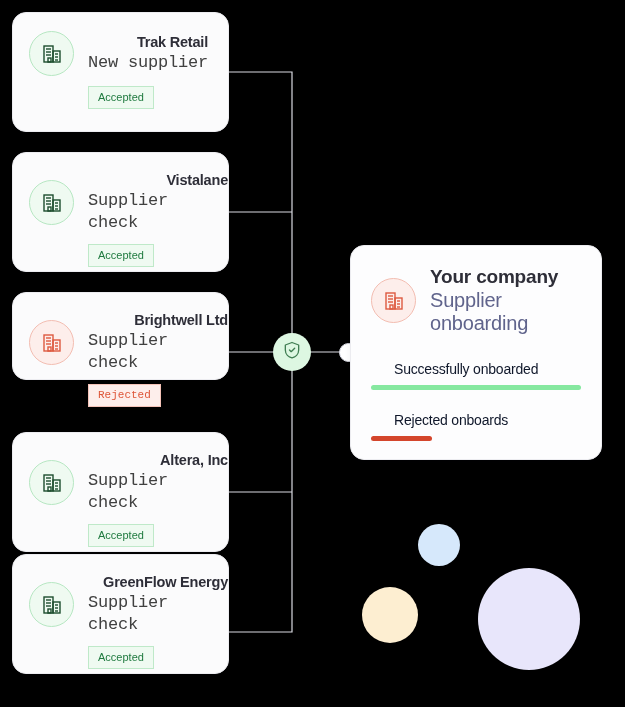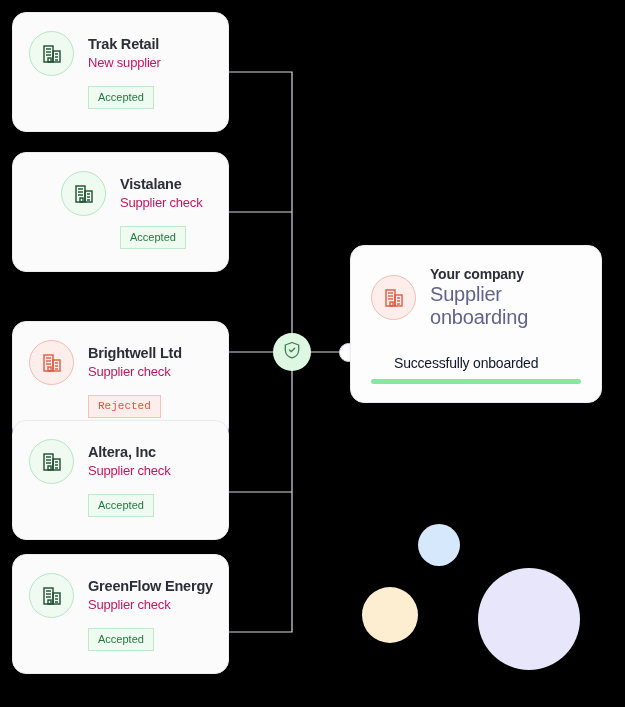--- a/index.html
+++ b/index.html
@@ -69,27 +69,29 @@
     background: #fdeeeb;
     border: 1px solid #f3bdb1;
   }
   .card-text { margin-left: 14px; }
   .card-title {
     font-size: 14.5px;
     font-weight: bold;
     color: #2e2e38;
     letter-spacing: -0.2px;
     line-height: 1.25;
+    text-align: right;
   }
   .card-sub {
-    font-size: 13px;
-    color: #be185d;
+    font-size: 17px;
+    color: #404040;
     letter-spacing: -0.2px;
     line-height: 1.3;
     margin-top: 1px;
+    font-family: Liberation Mono, monospace;
   }
   .badge {
     display: inline-block;
     margin: 10px 0 0 75px;
     padding: 4px 9px 5px;
     font-size: 11px;
     border-radius: 0;
     box-sizing: border-box;
   }
   .badge.accepted {
@@ -137,21 +139,21 @@
     box-shadow: 0 2px 6px rgba(20,20,40,0.07);
     box-sizing: border-box;
     padding-bottom: 18px;
   }
   .panel-head {
     display: flex;
     align-items: center;
     padding: 20px 0 0 20px;
   }
   .panel-title {
-    font-size: 14px;
+    font-size: 19px;
     font-weight: bold;
     color: #2e2e38;
     letter-spacing: -0.2px;
   }
   .panel-sub {
     font-size: 20px;
     color: #60648c;
     letter-spacing: -0.2px;
     margin-top: 1px;
   }
@@ -211,21 +213,21 @@
         </svg>
       </div>
       <div class="card-text">
         <div class="card-title">Trak Retail</div>
         <div class="card-sub">New supplier</div>
       </div>
     </div>
     <div class="badge accepted">Accepted</div>
   </div>
 
-  <div class="card" style="top:152px;height:120px;padding-left:32px;">
+  <div class="card" style="top:152px;height:120px;">
     <div class="card-row">
       <div class="avatar green">
         <svg width="24" height="24" viewBox="0 0 24 24" fill="none" stroke="#1d4d2e" stroke-width="1.4">
           <rect x="4" y="4" width="9" height="16"></rect>
             <rect x="13" y="9" width="7" height="11"></rect>
           <line x1="6" y1="7" x2="11" y2="7"></line>
             <line x1="6" y1="10" x2="11" y2="10"></line>
             <line x1="6" y1="13" x2="11" y2="13"></line>
           <line x1="15" y1="12" x2="18" y2="12"></line>
             <line x1="15" y1="15" x2="18" y2="15"></line>
@@ -234,21 +236,21 @@
         </svg>
       </div>
       <div class="card-text">
         <div class="card-title">Vistalane</div>
         <div class="card-sub">Supplier check</div>
       </div>
     </div>
     <div class="badge accepted">Accepted</div>
   </div>
 
-  <div class="card" style="top:292px;height:120px;margin-top:29px;">
+  <div class="card" style="top:292px;height:88px;">
     <div class="card-row">
       <div class="avatar red">
         <svg width="24" height="24" viewBox="0 0 24 24" fill="none" stroke="#dd5a40" stroke-width="1.4">
           <rect x="4" y="4" width="9" height="16"></rect>
             <rect x="13" y="9" width="7" height="11"></rect>
           <line x1="6" y1="7" x2="11" y2="7"></line>
             <line x1="6" y1="10" x2="11" y2="10"></line>
             <line x1="6" y1="13" x2="11" y2="13"></line>
           <line x1="15" y1="12" x2="18" y2="12"></line>
             <line x1="15" y1="15" x2="18" y2="15"></line>
@@ -257,21 +259,21 @@
         </svg>
       </div>
       <div class="card-text">
         <div class="card-title">Brightwell Ltd</div>
         <div class="card-sub">Supplier check</div>
       </div>
     </div>
     <div class="badge rejected">Rejected</div>
   </div>
 
-  <div class="card" style="top:420px;height:120px;">
+  <div class="card" style="top:432px;height:120px;">
     <div class="card-row">
       <div class="avatar green">
         <svg width="24" height="24" viewBox="0 0 24 24" fill="none" stroke="#1d4d2e" stroke-width="1.4">
           <rect x="4" y="4" width="9" height="16"></rect>
             <rect x="13" y="9" width="7" height="11"></rect>
           <line x1="6" y1="7" x2="11" y2="7"></line>
             <line x1="6" y1="10" x2="11" y2="10"></line>
             <line x1="6" y1="13" x2="11" y2="13"></line>
           <line x1="15" y1="12" x2="18" y2="12"></line>
             <line x1="15" y1="15" x2="18" y2="15"></line>
@@ -339,19 +341,23 @@
         <div class="panel-title">Your company</div>
         <div class="panel-sub">Supplier onboarding</div>
       </div>
     </div>
 
     <div class="metric m1">
       <div class="metric-label">Successfully onboarded</div>
       <div class="bar" style="background:#86e8a0;width:100%;"></div>
     </div>
 
+    <div class="metric m2">
+      <div class="metric-label">Rejected onboards</div>
+      <div class="bar" style="background:#d4462c;width:29%;"></div>
+    </div>
   </div>
 
   <div class="dot" style="left:418px;top:524px;width:42px;height:42px;background:#d6e8fb;"></div>
   <div class="dot" style="left:362px;top:587px;width:56px;height:56px;background:#fdeed1;"></div>
   <div class="dot" style="left:478px;top:568px;width:102px;height:102px;background:#e8e6fb;"></div>
 
 </div>
 
 </body></html>

